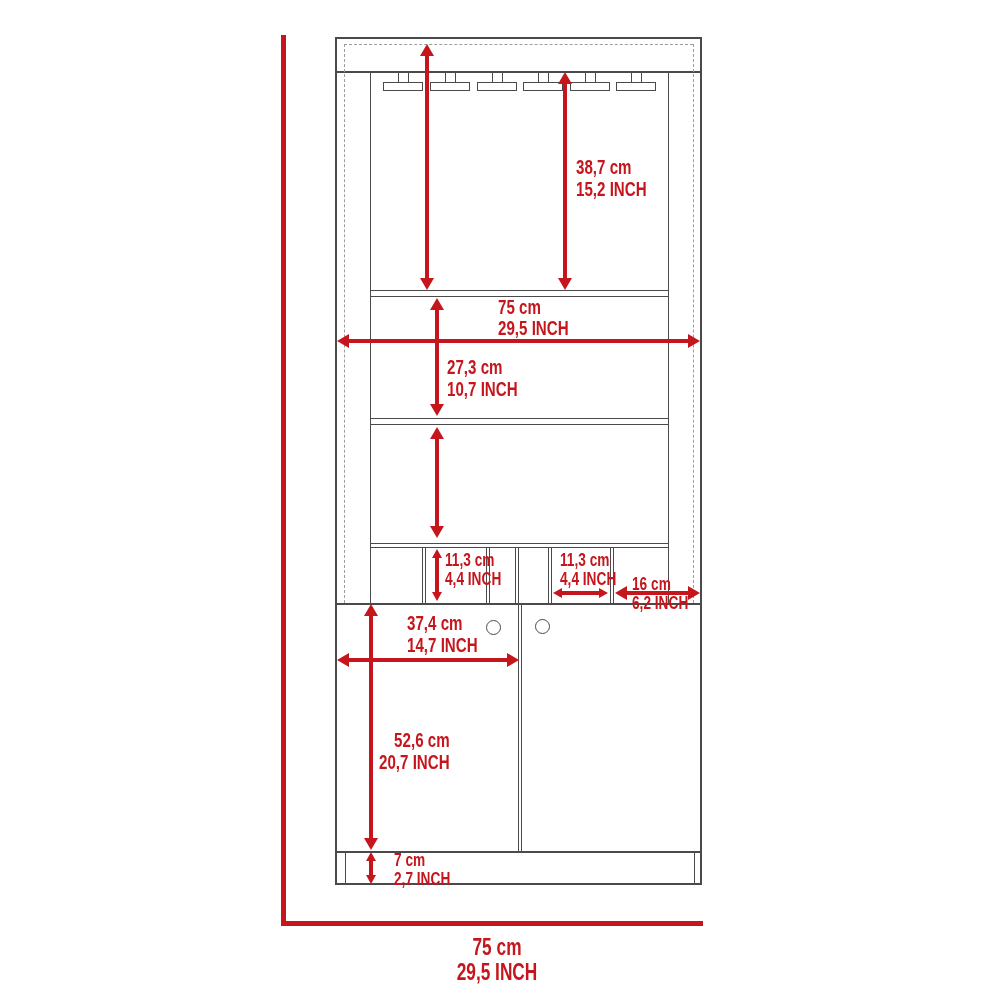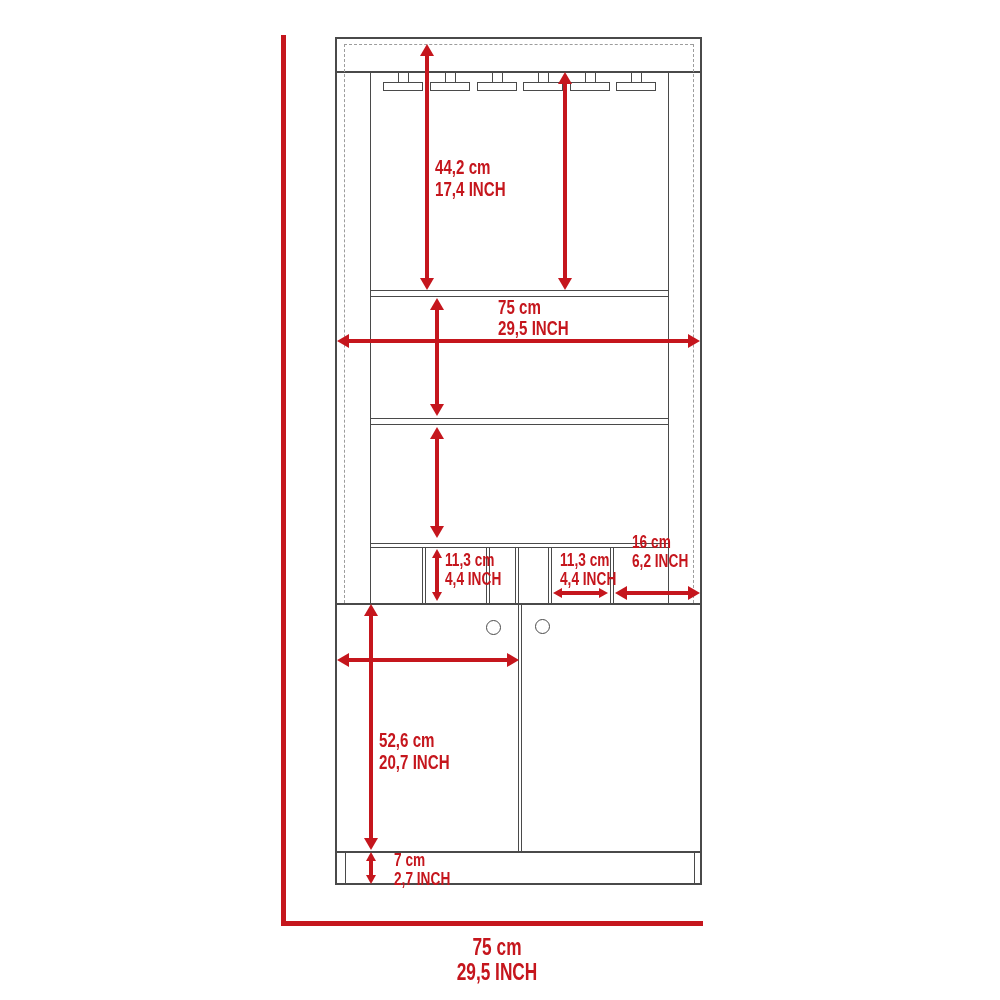--- a/index.html
+++ b/index.html
@@ -110,41 +110,49 @@
   <div class="ah" style="left:349px;top:339px;width:339px;"></div>
   <div class="av" style="left:435px;top:310px;height:94px;"></div>
   <div class="av" style="left:435px;top:439px;height:87px;"></div>
   <div class="av sm" style="left:435px;top:558px;height:34px;"></div>
   <div class="ah sm" style="left:562px;top:591px;width:37px;"></div>
   <div class="ah" style="left:627px;top:591px;width:61px;"></div>
   <div class="ah" style="left:349px;top:658px;width:158px;"></div>
   <div class="av" style="left:369px;top:616px;height:222px;"></div>
   <div class="av sm" style="left:369px;top:861px;height:14px;"></div>
 
-  <div class="dim" style="left:435px;top:156px;">
-    <span class="ln">44,2 cm</span>
-    <span class="ln">17,4 INCH</span>
+  <div class="dim" style="left:576px;top:156px;">
+    <span class="ln">38,7 cm</span>
+    <span class="ln">15,2 INCH</span>
   </div>
   <div class="dim" style="left:498px;top:296px;">
     <span class="ln" style="line-height:21px;">75 cm</span>
     <span class="ln" style="line-height:21px;">29,5 INCH</span>
+  </div>
+  <div class="dim" style="left:447px;top:356px;">
+    <span class="ln">27,3 cm</span>
+    <span class="ln">10,7 INCH</span>
   </div>
   <div class="dim small" style="left:445px;top:550px;">
     <span class="ln">11,3 cm</span>
     <span class="ln">4,4 INCH</span>
   </div>
   <div class="dim small" style="left:560px;top:550px;">
     <span class="ln">11,3 cm</span>
     <span class="ln">4,4 INCH</span>
   </div>
-  <div class="dim small" style="left:632px;top:532px;">
+  <div class="dim small" style="left:632px;top:574px;">
     <span class="ln">16 cm</span>
     <span class="ln">6,2 INCH</span>
   </div>
-  <div class="dim" style="left:379px;top:729px;">
+  <div class="dim" style="left:407px;top:612px;">
+    <span class="ln">37,4 cm</span>
+    <span class="ln">14,7 INCH</span>
+  </div>
+  <div class="dim" style="left:379px;top:729px;text-align:right;">
     <span class="ln">52,6 cm</span>
     <span class="ln">20,7 INCH</span>
   </div>
   <div class="dim small" style="left:394px;top:850px;">
     <span class="ln">7 cm</span>
     <span class="ln">2,7 INCH</span>
   </div>
   <div class="dim bottom" style="left:380px;top:934px;width:234px;">
     <span class="ln">75 cm</span>
     <span class="ln">29,5 INCH</span>

